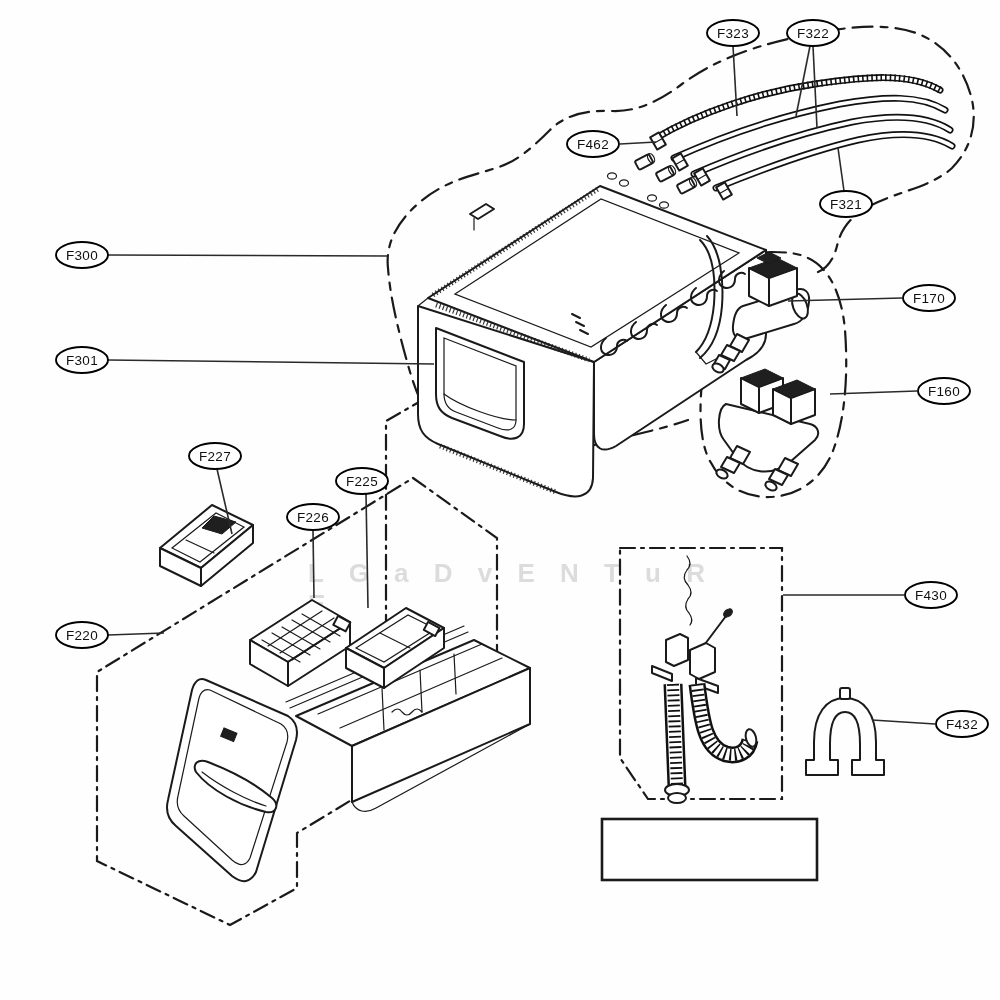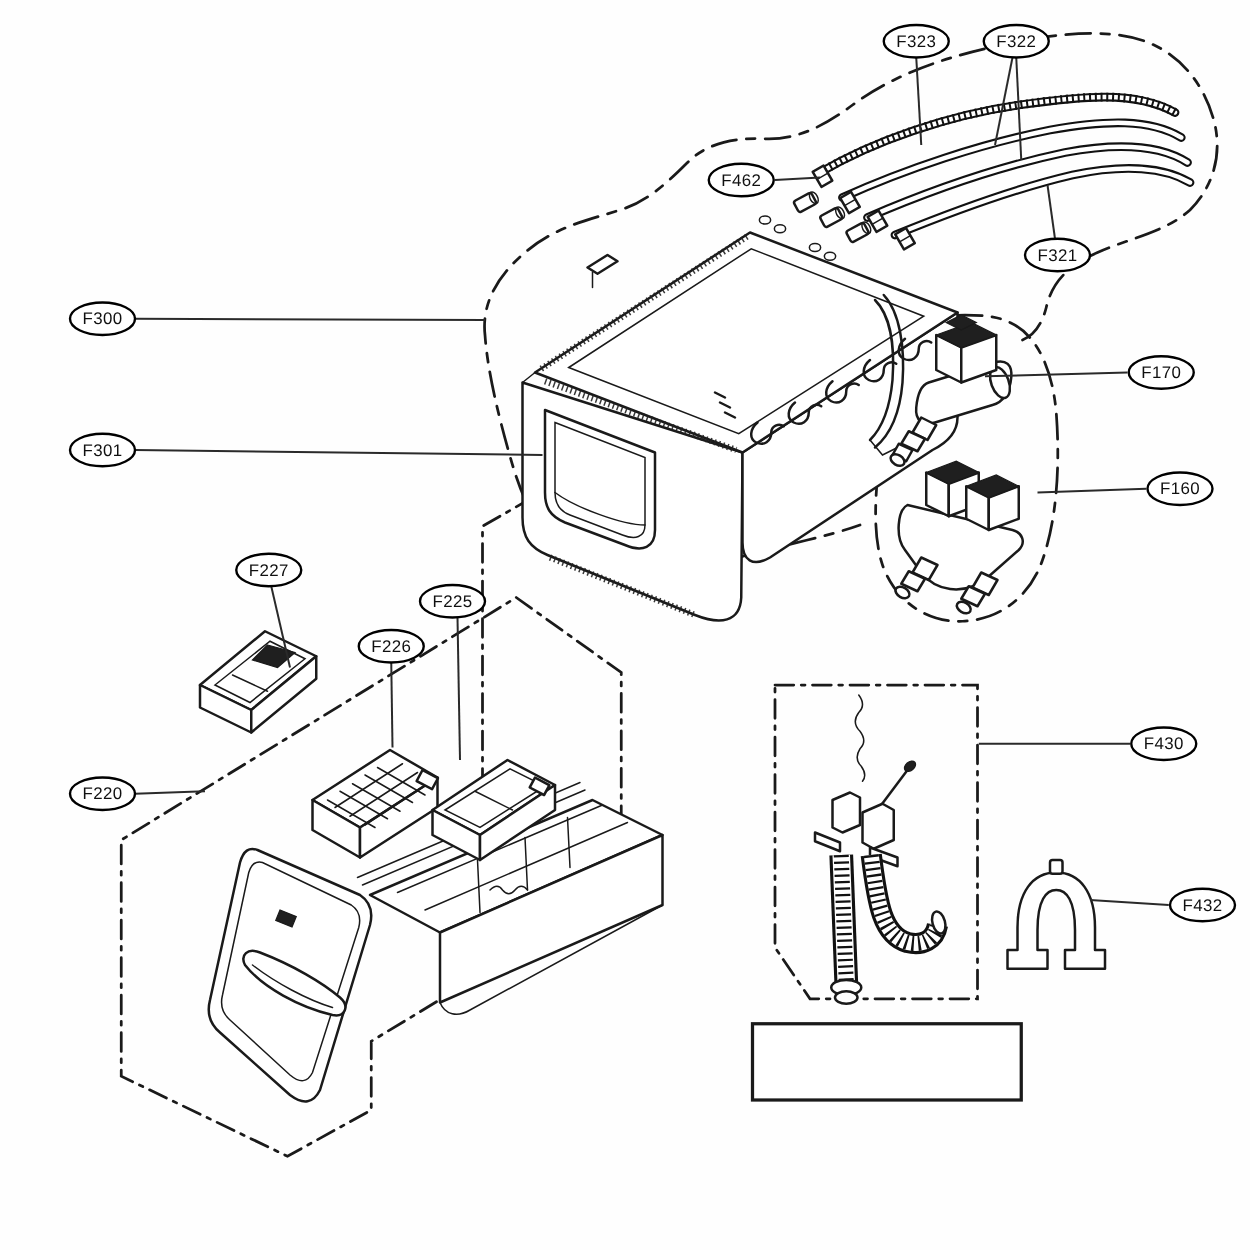--- a/index.html
+++ b/index.html
@@ -23,20 +23,21 @@
   .callout text{font-family:"Liberation Sans", sans-serif;font-size:13.5px;fill:#101010;
                 text-anchor:middle;letter-spacing:.3px;}
   #watermark{position:absolute;left:308px;top:558px;width:420px;color:#dcdcdc;
              font-size:26px;letter-spacing:9px;font-weight:bold;user-select:none;}
 </style>
 </head>
 <body>
 
 <div id="stage">
 
+  <div id="watermark">L G a D v E N T u R E</div>
 
   <svg id="diagram-svg" width="1000" height="1000" viewBox="0 0 1000 1000" xmlns="http://www.w3.org/2000/svg">
 
     <g>
       <path class="blob" d="
         M 818,272 C 828,268 834,258 837,246 C 842,224 856,212 878,202
         C 902,191 932,186 952,168 C 968,152 978,128 972,100
         C 965,70 946,44 916,33 C 882,21 836,28 792,38
         C 748,48 712,62 682,84 C 658,102 636,112 612,111
         C 588,110 566,114 550,130 C 532,148 517,161 499,167

